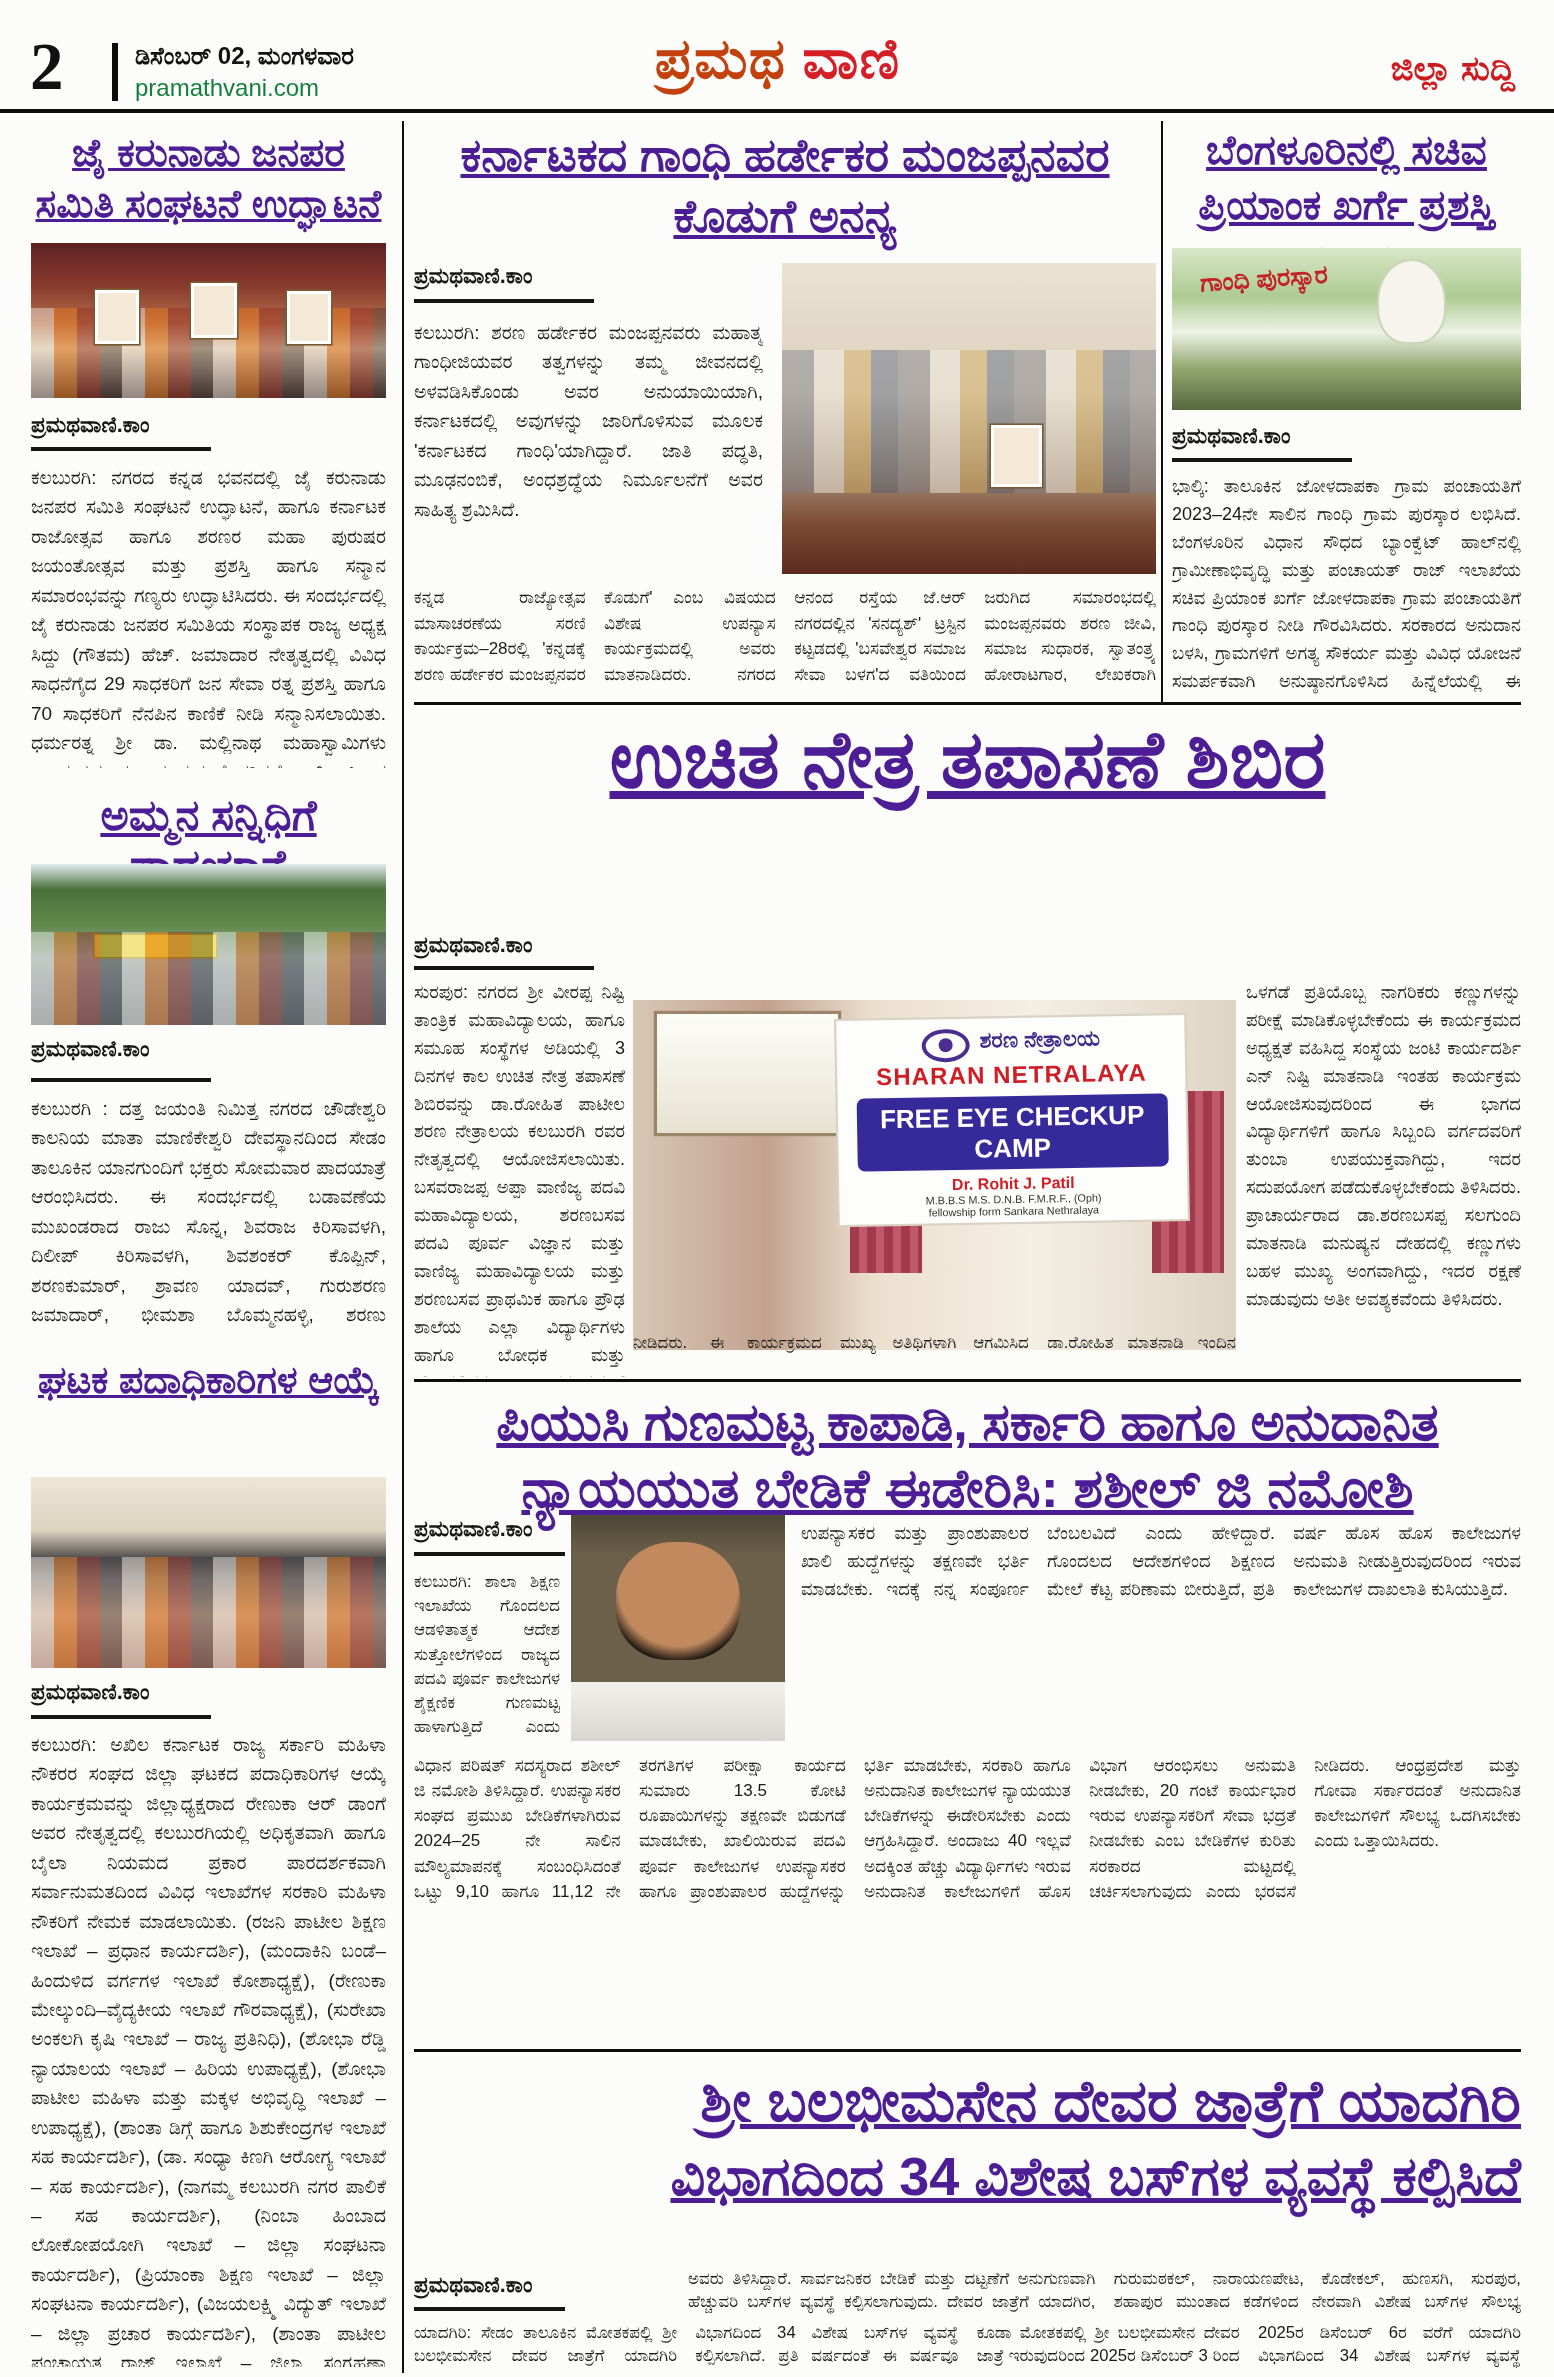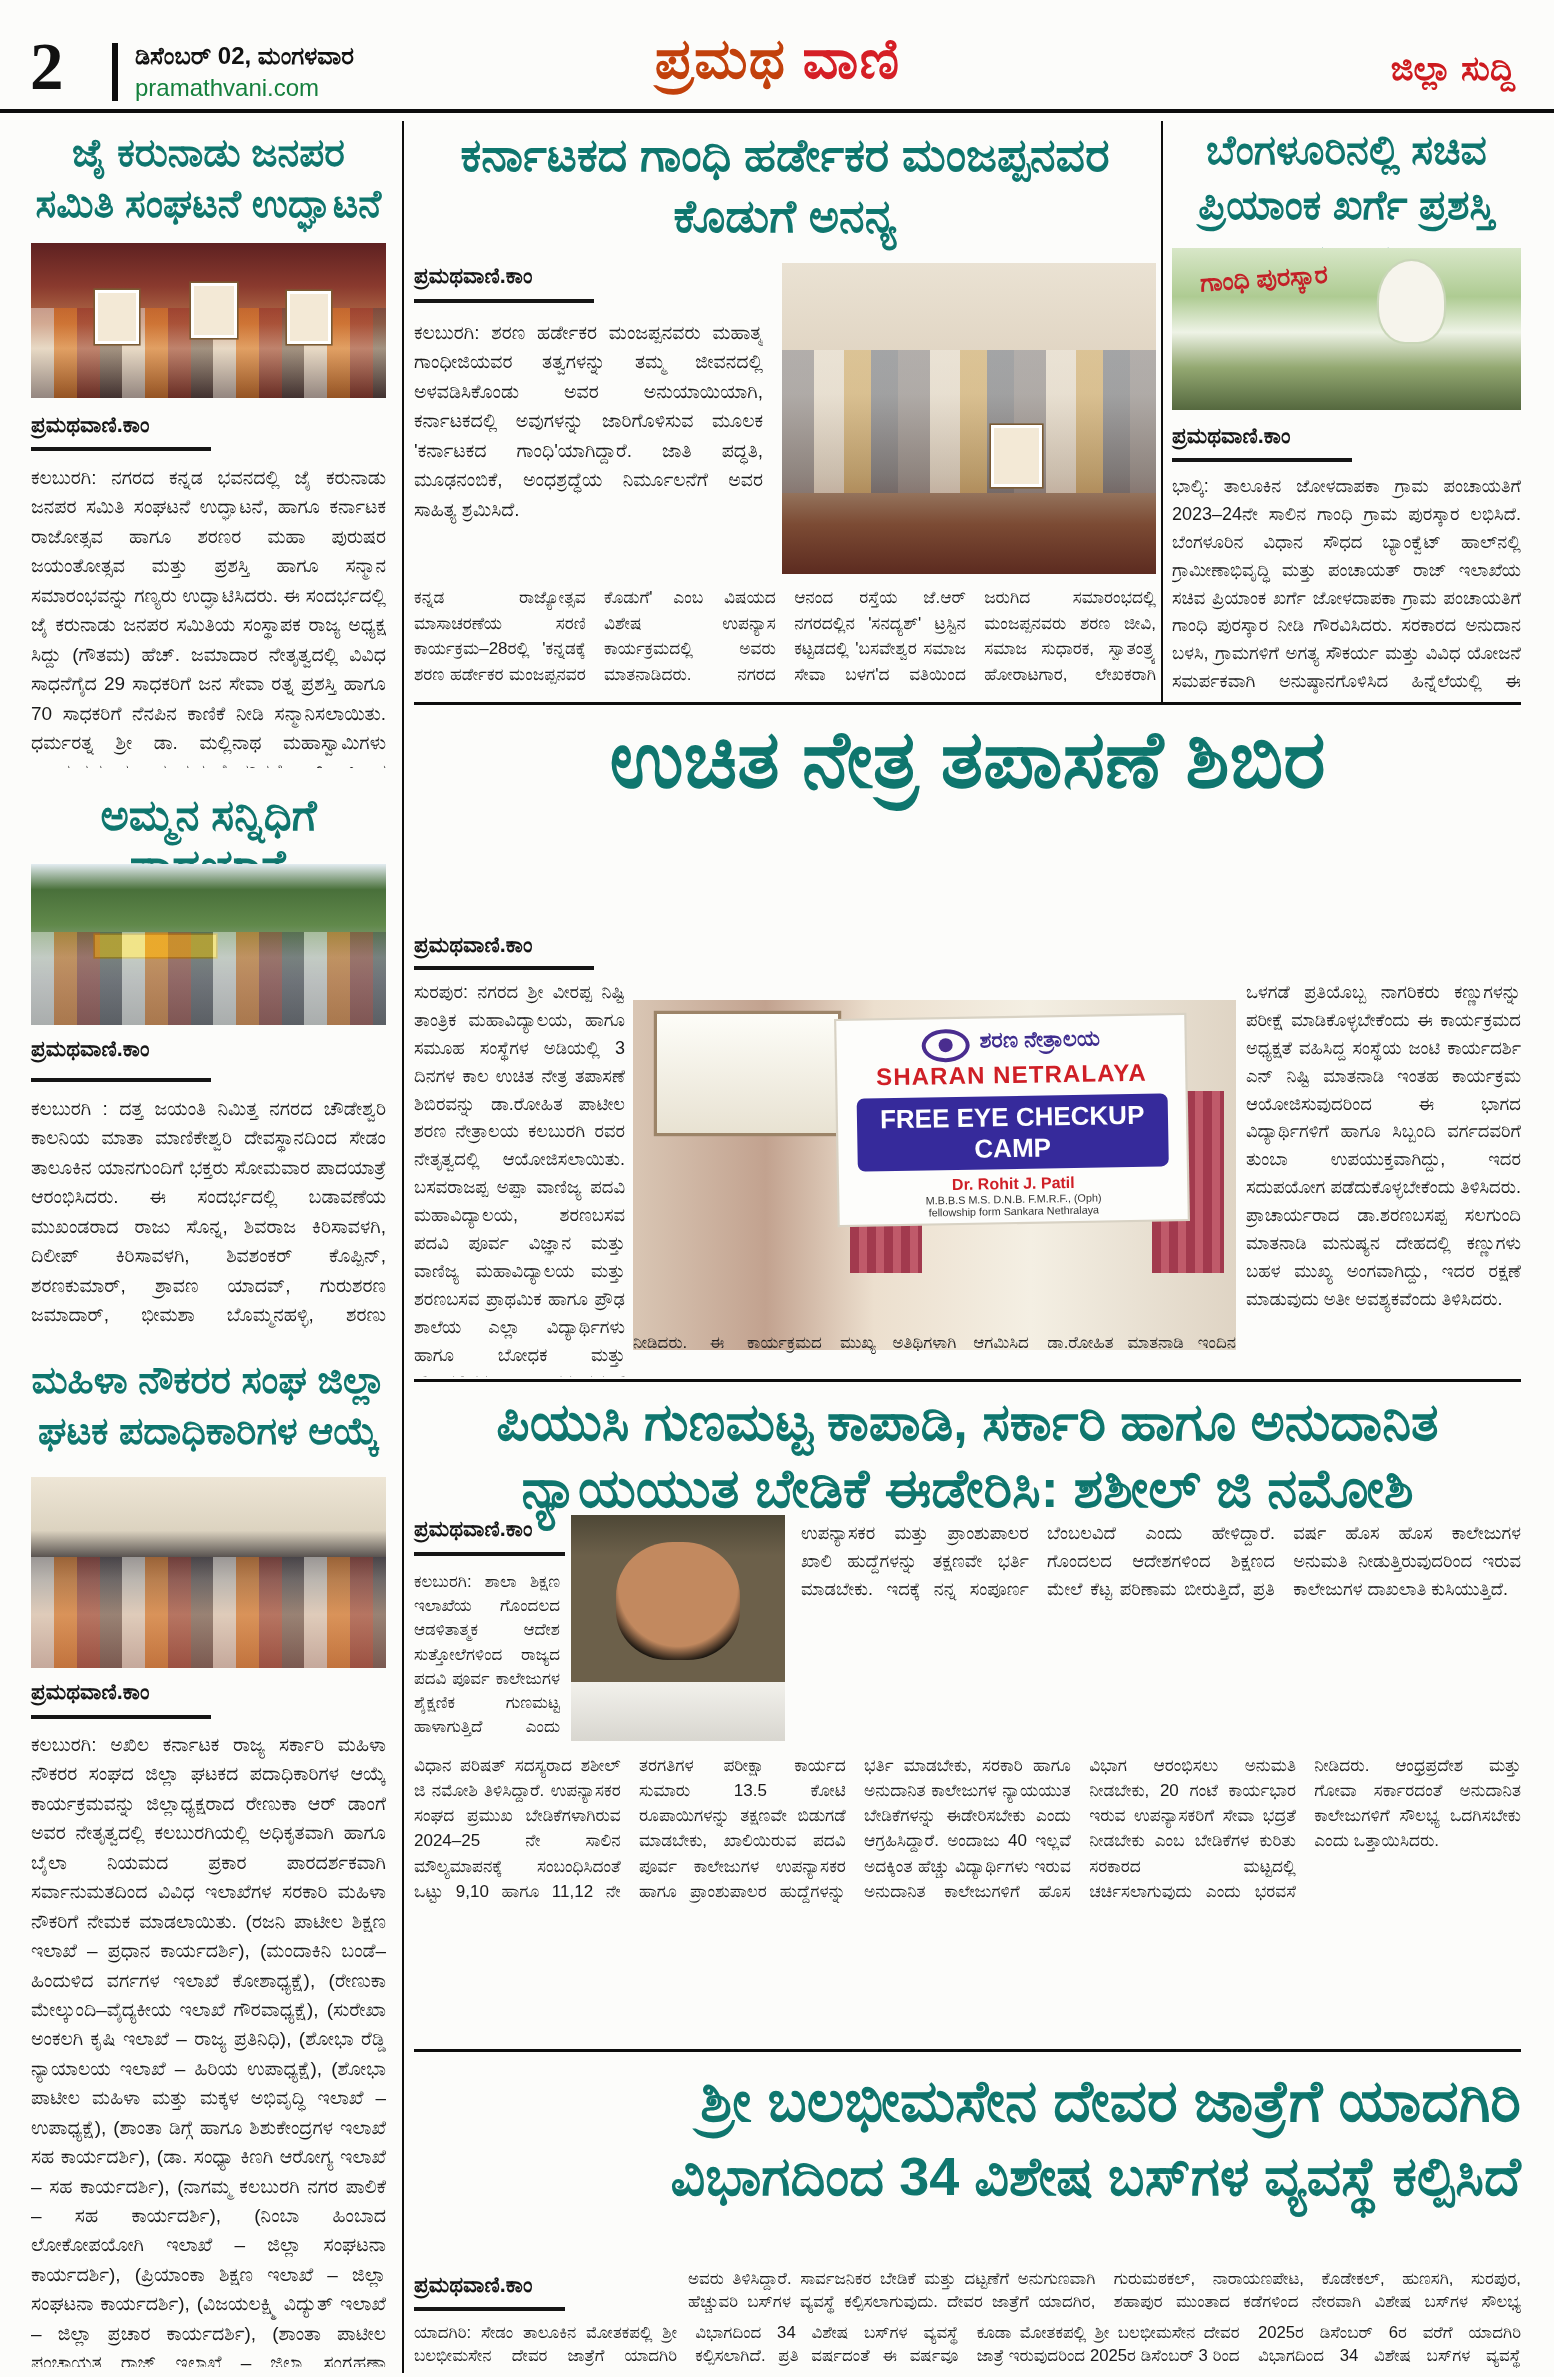--- a/index.html
+++ b/index.html
@@ -1,21 +1,21 @@
 <!DOCTYPE html>
 <html style="font-size:8.6px"><head>
 <meta charset="utf-8">
 <style>
   html,body{margin:0;padding:0;background:#e8e8e8;}
   #page{position:relative;width:1555px;height:2377px;background:#fcfcfa;
         font-family:"Liberation Sans",sans-serif;color:#111;overflow:hidden;}
   .abs{position:absolute;}
   .rule-h{background:#0d0d0d;}
   .rule-v{background:#0d0d0d;}
-  .headline{font-weight:800;color:#0f766e;text-align:center;letter-spacing:0px;}
+  .headline{font-weight:800;color:#4c1d95;text-align:center;letter-spacing:0px;text-decoration:underline;}
   .hl-line{display:block;}
   .byline{font-size:21.5px;font-weight:700;color:#161616;}
   .byline-rule{height:4.3px;background:#151515;}
   .body-text{font-size:19px;line-height:1.55;text-align:justify;color:#1a1a1a;
              word-break:break-word;overflow:hidden;}
   .cols-2{column-count:2;column-gap:18.3px;}
   .cols-3{column-count:3;column-gap:18.3px;}
   .cols-4{column-count:4;column-gap:18.3px;}
   .cols-5{column-count:5;column-gap:18.3px;}
   .photo{overflow:hidden;background:#cbbfae;}
@@ -101,21 +101,20 @@
   <div class="abs headline" style="left:31px;top:791px;width:355px;font-size:43px;">ಅಮ್ಮನ ಸನ್ನಿಧಿಗೆ ಪಾದಯಾತ್ರೆ</div>
   <div class="abs photo ph-street" style="left:31px;top:864px;width:355px;height:161px;">
     <div class="banner"></div>
     <div class="people"></div>
   </div>
   <div class="abs byline" style="left:31px;top:1037px;">ಪ್ರಮಥವಾಣಿ.ಕಾಂ</div>
   <div class="abs byline-rule" style="left:31px;top:1078px;width:180px;"></div>
   <div class="abs body-text" style="left:31px;top:1094px;width:355px;height:242px;">ಕಲಬುರಗಿ : ದತ್ತ ಜಯಂತಿ ನಿಮಿತ್ತ ನಗರದ ಚೌಡೇಶ್ವರಿ ಕಾಲನಿಯ ಮಾತಾ ಮಾಣಿಕೇಶ್ವರಿ ದೇವಸ್ಥಾನದಿಂದ ಸೇಡಂ ತಾಲೂಕಿನ ಯಾನಗುಂದಿಗೆ ಭಕ್ತರು ಸೋಮವಾರ ಪಾದಯಾತ್ರೆ ಆರಂಭಿಸಿದರು. ಈ ಸಂದರ್ಭದಲ್ಲಿ ಬಡಾವಣೆಯ ಮುಖಂಡರಾದ ರಾಜು ಸೊನ್ನ, ಶಿವರಾಜ ಕಿರಿಸಾವಳಗಿ, ದಿಲೀಪ್ ಕಿರಿಸಾವಳಗಿ, ಶಿವಶಂಕರ್ ಕೊಪ್ಪಿನ್, ಶರಣಕುಮಾರ್, ಶ್ರಾವಣ ಯಾದವ್, ಗುರುಶರಣ ಜಮಾದಾರ್, ಭೀಮಶಾ ಬೊಮ್ಮನಹಳ್ಳಿ, ಶರಣು ಬೊಮ್ಮನಹಳ್ಳಿ, ದತ್ತು, ವಿಶಾಲ ಜೋಗುರಿ, ಮತ್ತು ನಟೇಕರ, ಸಂಗಂ ಪಂಡಿತ, ಪ್ರಭುಲಿಂಗ ಜಮಾದಾರ, ಅವರು ಚಿಂತಾಮಣಿ ಸೇರಿದಂತೆ ಹಲವರು ಇದ್ದರು.</div>
 
   <div class="abs headline" style="left:31px;top:1355px;width:355px;font-size:38px;line-height:1.35;">
-    <span class="hl-line">ಮಹಿಳಾ ನೌಕರರ ಸಂಘ ಜಿಲ್ಲಾ</span>
     <span class="hl-line">ಘಟಕ ಪದಾಧಿಕಾರಿಗಳ ಆಯ್ಕೆ</span>
   </div>
   <div class="abs photo ph-mahila" style="left:31px;top:1477px;width:355px;height:191px;">
     <div class="people"></div>
   </div>
   <div class="abs byline" style="left:31px;top:1680px;">ಪ್ರಮಥವಾಣಿ.ಕಾಂ</div>
   <div class="abs byline-rule" style="left:31px;top:1715px;width:180px;"></div>
   <div class="abs body-text" style="left:31px;top:1730px;width:355px;height:637px;">ಕಲಬುರಗಿ: ಅಖಿಲ ಕರ್ನಾಟಕ ರಾಜ್ಯ ಸರ್ಕಾರಿ ಮಹಿಳಾ ನೌಕರರ ಸಂಘದ ಜಿಲ್ಲಾ ಘಟಕದ ಪದಾಧಿಕಾರಿಗಳ ಆಯ್ಕೆ ಕಾರ್ಯಕ್ರಮವನ್ನು ಜಿಲ್ಲಾಧ್ಯಕ್ಷರಾದ ರೇಣುಕಾ ಆರ್ ಡಾಂಗೆ ಅವರ ನೇತೃತ್ವದಲ್ಲಿ ಕಲಬುರಗಿಯಲ್ಲಿ ಅಧಿಕೃತವಾಗಿ ಹಾಗೂ ಬೈಲಾ ನಿಯಮದ ಪ್ರಕಾರ ಪಾರದರ್ಶಕವಾಗಿ ಸರ್ವಾನುಮತದಿಂದ ವಿವಿಧ ಇಲಾಖೆಗಳ ಸರಕಾರಿ ಮಹಿಳಾ ನೌಕರಿಗೆ ನೇಮಕ ಮಾಡಲಾಯಿತು. (ರಜನಿ ಪಾಟೀಲ ಶಿಕ್ಷಣ ಇಲಾಖೆ – ಪ್ರಧಾನ ಕಾರ್ಯದರ್ಶಿ), (ಮಂದಾಕಿನಿ ಬಂಡೆ–ಹಿಂದುಳಿದ ವರ್ಗಗಳ ಇಲಾಖೆ ಕೋಶಾಧ್ಯಕ್ಷೆ), (ರೇಣುಕಾ ಮೇಲ್ಕುಂದಿ–ವೈದ್ಯಕೀಯ ಇಲಾಖೆ ಗೌರವಾಧ್ಯಕ್ಷೆ), (ಸುರೇಖಾ ಅಂಕಲಗಿ ಕೃಷಿ ಇಲಾಖೆ – ರಾಜ್ಯ ಪ್ರತಿನಿಧಿ), (ಶೋಭಾ ರೆಡ್ಡಿ ನ್ಯಾಯಾಲಯ ಇಲಾಖೆ – ಹಿರಿಯ ಉಪಾಧ್ಯಕ್ಷೆ), (ಶೋಭಾ ಪಾಟೀಲ ಮಹಿಳಾ ಮತ್ತು ಮಕ್ಕಳ ಅಭಿವೃದ್ಧಿ ಇಲಾಖೆ – ಉಪಾಧ್ಯಕ್ಷೆ), (ಶಾಂತಾ ಡಿಗ್ಗೆ ಹಾಗೂ ಶಿಶುಕೇಂದ್ರಗಳ ಇಲಾಖೆ ಸಹ ಕಾರ್ಯದರ್ಶಿ), (ಡಾ. ಸಂಧ್ಯಾ ಕಿಣಗಿ ಆರೋಗ್ಯ ಇಲಾಖೆ – ಸಹ ಕಾರ್ಯದರ್ಶಿ), (ನಾಗಮ್ಮ ಕಲಬುರಗಿ ನಗರ ಪಾಲಿಕೆ – ಸಹ ಕಾರ್ಯದರ್ಶಿ), (ನಿಂಬಾ ಹಿಂಬಾದ ಲೋಕೋಪಯೋಗಿ ಇಲಾಖೆ – ಜಿಲ್ಲಾ ಸಂಘಟನಾ ಕಾರ್ಯದರ್ಶಿ), (ಪ್ರಿಯಾಂಕಾ ಶಿಕ್ಷಣ ಇಲಾಖೆ – ಜಿಲ್ಲಾ ಸಂಘಟನಾ ಕಾರ್ಯದರ್ಶಿ), (ವಿಜಯಲಕ್ಷ್ಮಿ ವಿದ್ಯುತ್ ಇಲಾಖೆ – ಜಿಲ್ಲಾ ಪ್ರಚಾರ ಕಾರ್ಯದರ್ಶಿ), (ಶಾಂತಾ ಪಾಟೀಲ ಪಂಚಾಯತ ರಾಜ್ ಇಲಾಖೆ – ಜಿಲ್ಲಾ ಸಂಗ್ರಹಣಾ ಕಾರ್ಯದರ್ಶಿ), (ಈರಮ್ಮ ತಳವಾರ ಪಂಚಾಯತ ರಾಜ್ – ಜಿಲ್ಲಾ ಮಹಿಳಾ ನಿರ್ದೇಶಕಿ), (ಶೋಭಾ ನಾಟೀಕರ ವೈದ್ಯಕೀಯ ಇಲಾಖೆ – ಜಿಲ್ಲಾ ನಿರ್ದೇಶಕಿ), (ದಾನಮ್ಮ ಕೊಪ್ಪದ ಎಲ್ಲಾ ನಿರತ ಇಲಾಖೆ – ಜಿಲ್ಲಾ ಸಂಘಟನಾ ಕಾರ್ಯದರ್ಶಿ) ಇವರನ್ನು ನೇಮಕ ಮಾಡಲಾಯಿತು.</div>
 
   <div class="abs headline" style="left:414px;top:125px;width:742px;font-size:46px;line-height:1.32;">ಕರ್ನಾಟಕದ ಗಾಂಧಿ ಹರ್ಡೇಕರ ಮಂಜಪ್ಪನವರ ಕೊಡುಗೆ ಅನನ್ಯ</div>

